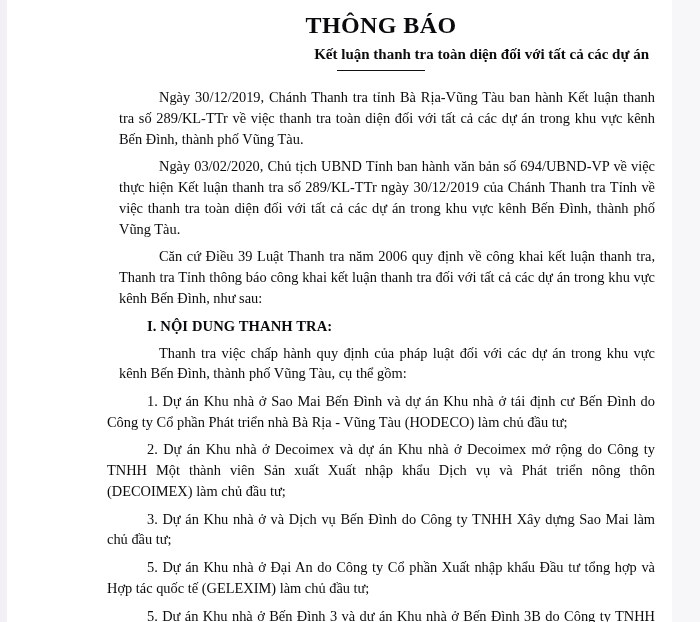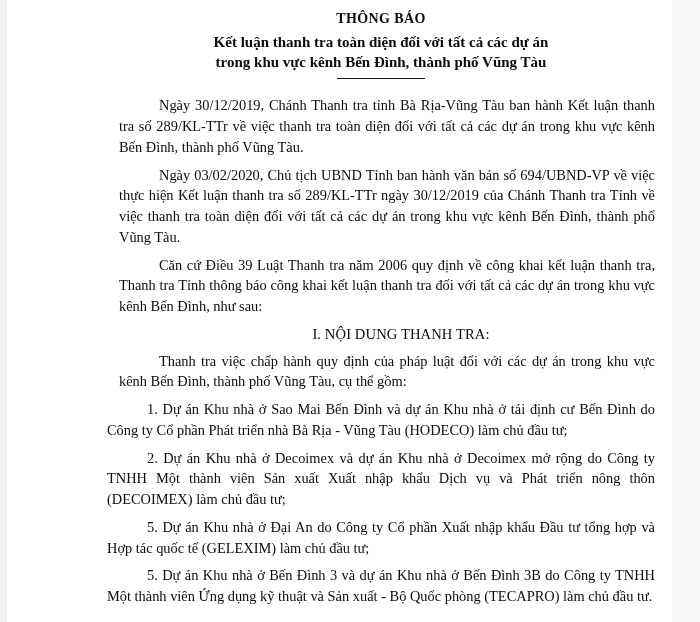--- a/index.html
+++ b/index.html
@@ -50,57 +50,58 @@
     top: 10px;
   }
 
   
   .doc-header {
     text-align: center;
     margin: 0 0 16px 0;
   }
   .doc-title {
     font-weight: bold;
-    font-size: 14px;
+    font-size: 24px;
     letter-spacing: 0.4px;
     line-height: 1.25;
     margin: 0 0 4px 0;
   }
   .doc-subtitle {
     font-weight: bold;
     font-size: 15px;
     line-height: 1.38;
     margin: 0;
     padding: 0 6px;
+    text-align: right;
   }
   .title-rule {
     width: 88px;
     height: 1.5px;
     background: #111114;
     margin: 5px auto 0 auto;
   }
 
   
   .para {
     margin: 0 0 7px 12px;
     font-size: 14.4px;
     line-height: 1.44;
     text-align: justify;
     text-indent: 40px;
     text-justify: inter-word;
     hyphens: none;
   }
 
   .section-heading {
-    font-weight: normal;
+    font-weight: bold;
     font-size: 14.6px;
     line-height: 1.44;
     margin: 4px 0 6px 0;
     text-indent: 40px;
-    text-align: center;
+    text-align: left;
     letter-spacing: 0.1px;
   }
 
   .list-item {
     margin: 0 0 7px 0;
     font-size: 14.4px;
     line-height: 1.44;
     text-align: justify;
     text-indent: 40px;
   }
@@ -112,38 +113,38 @@
 
   <div class="gutter left"></div>
   <div class="gutter right"></div>
 
   <div class="sheet">
     <div class="content">
 
       <div class="doc-header">
         <div class="doc-title">THÔNG BÁO</div>
         <div class="doc-subtitle">Kết luận thanh tra toàn diện đối với tất cả các dự án</div>
-        <div class="doc-subtitle">trong khu vực kênh Bến Đình, thành phố Vũng Tàu</div>
         <div class="title-rule"></div>
       </div>
 
       <p class="para">Ngày 30/12/2019, Chánh Thanh tra tỉnh Bà Rịa-Vũng Tàu ban hành Kết luận thanh tra số 289/KL-TTr về việc thanh tra toàn diện đối với tất cả các dự án trong khu vực kênh Bến Đình, thành phố Vũng Tàu.</p>
 
       <p class="para">Ngày 03/02/2020, Chủ tịch UBND Tỉnh ban hành văn bản số 694/UBND-VP về việc thực hiện Kết luận thanh tra số 289/KL-TTr ngày 30/12/2019 của Chánh Thanh tra Tỉnh về việc thanh tra toàn diện đối với tất cả các dự án trong khu vực kênh Bến Đình, thành phố Vũng Tàu.</p>
 
       <p class="para">Căn cứ Điều 39 Luật Thanh tra năm 2006 quy định về công khai kết luận thanh tra, Thanh tra Tỉnh thông báo công khai kết luận thanh tra đối với tất cả các dự án trong khu vực kênh Bến Đình, như sau:</p>
 
       <div class="section-heading">I. NỘI DUNG THANH TRA:</div>
 
       <p class="para">Thanh tra việc chấp hành quy định của pháp luật đối với các dự án trong khu vực kênh Bến Đình, thành phố Vũng Tàu, cụ thể gồm:</p>
 
       <p class="list-item">1. Dự án Khu nhà ở Sao Mai Bến Đình và dự án Khu nhà ở tái định cư Bến Đình do Công ty Cổ phần Phát triển nhà Bà Rịa - Vũng Tàu (HODECO) làm chủ đầu tư;</p>
 
       <p class="list-item">2. Dự án Khu nhà ở Decoimex và dự án Khu nhà ở Decoimex mở rộng do Công ty TNHH Một thành viên Sản xuất Xuất nhập khẩu Dịch vụ và Phát triển nông thôn (DECOIMEX) làm chủ đầu tư;</p>
 
+      <p class="list-item">3. Dự án Khu nhà ở và Dịch vụ Bến Đình do Công ty TNHH Xây dựng Sao Mai làm chủ đầu tư;</p>
 
       <p class="list-item">5. Dự án Khu nhà ở Đại An do Công ty Cổ phần Xuất nhập khẩu Đầu tư tổng hợp và Hợp tác quốc tế (GELEXIM) làm chủ đầu tư;</p>
 
       <p class="list-item">5. Dự án Khu nhà ở Bến Đình 3 và dự án Khu nhà ở Bến Đình 3B do Công ty TNHH Một thành viên Ứng dụng kỹ thuật và Sản xuất - Bộ Quốc phòng (TECAPRO) làm chủ đầu tư.</p>
 
     </div>
   </div>
 </div>
 
 </body></html>

